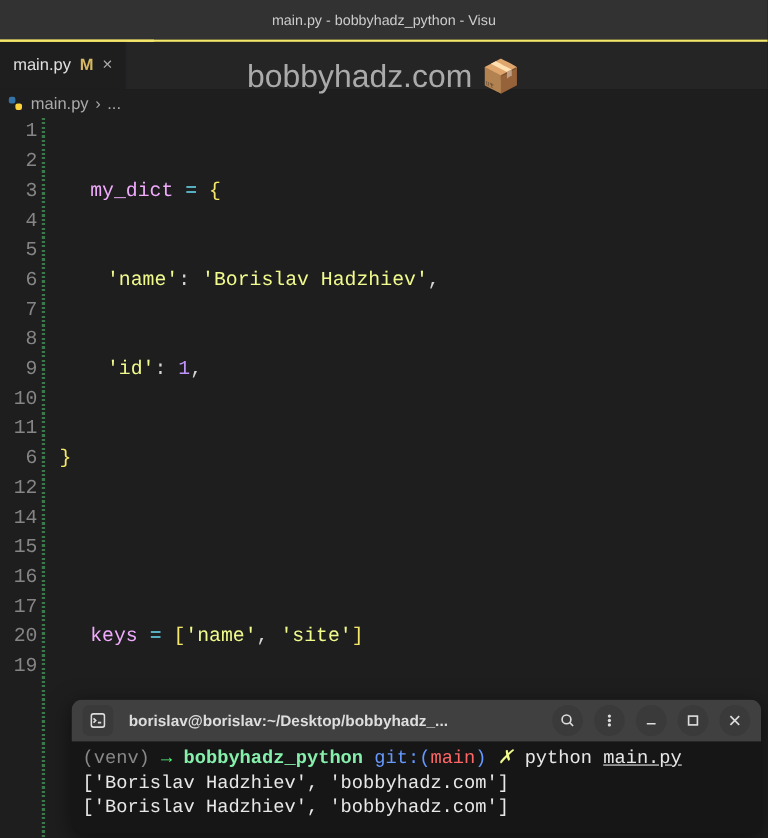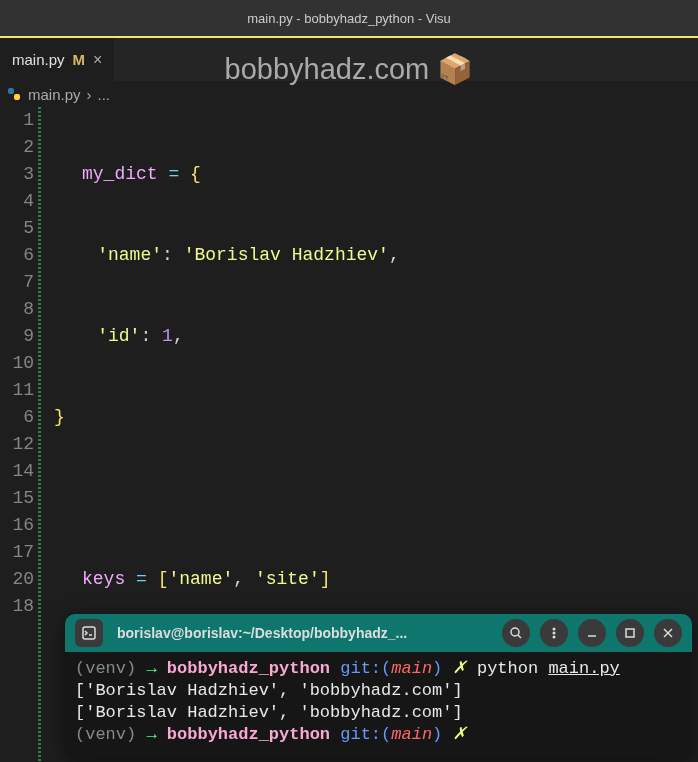--- a/index.html
+++ b/index.html
@@ -118,21 +118,21 @@
   bottom: 4px;
   left: 65px;
   right: 6px;
   background: #161616;
   border-radius: 10px;
   overflow: hidden;
   box-shadow: 0 4px 20px rgba(0,0,0,0.5);
 }
 .term-titlebar {
   height: 38px;
-  background: #0f766e;
+  background: #404040;
   display: flex;
   align-items: center;
   padding: 0 10px;
   gap: 10px;
 }
 .term-titlebar-left {
   display: flex;
   align-items: center;
   gap: 14px;
   flex: 1;
@@ -151,23 +151,23 @@
 }
 .term-btn.square { border-radius: 6px; }
 .term-body {
   padding: 6px 10px 12px 10px;
   font-family: 'Consolas', 'Courier New', monospace;
   font-size: 17px;
   line-height: 22px;
 }
 .t-dim { color: #888; font-family: Liberation Mono, monospace; }
 .t-green { color: #50fa7b; }
-.t-cyan { color: #f9a8d4; font-weight: bold; }
+.t-cyan { color: #86efac; font-weight: bold; }
 .t-blue { color: #6699ff; }
-.t-red { color: #ff6666; font-style: italic; }
+.t-red { color: #ff6666; }
 .t-yellow { color: #f1fa8c; font-style: italic; }
 .t-white { color: #e8e8e8; }
 .t-under { text-decoration: underline; }
 </style>
 </head>
 <body>
 
 <div class="titlebar">
   <span>main.py - bobbyhadz_python - Visu</span>
 </div>
@@ -207,21 +207,21 @@
       <div class="gutter-line">9</div>
     <div class="gutter-line">10</div>
       <div class="gutter-line">11</div>
       <div class="gutter-line">6</div>
     <div class="gutter-line">12</div>
       <div class="gutter-line">14</div>
       <div class="gutter-line">15</div>
     <div class="gutter-line">16</div>
       <div class="gutter-line">17</div>
       <div class="gutter-line">20</div>
-    <div class="gutter-line">18</div>
+    <div class="gutter-line">19</div>
   </div>
   <div class="ruler"></div>
   <div class="code">
     <div class="code-line"><span class="c-var">my_dict</span> <span class="c-op">=</span> <span class="c-brace">{</span></div>
     <div class="code-line">    <span class="c-str">'name'</span><span class="c-punct">:</span> <span class="c-str">'Borislav Hadzhiev'</span><span class="c-punct">,</span></div>
     <div class="code-line">    <span class="c-str">'id'</span><span class="c-punct">:</span> <span class="c-num">1</span><span class="c-punct">,</span></div>
     <div class="code-line"><span class="c-brace">}</span></div>
     <div class="code-line"></div>
     <div class="code-line"><span class="c-var">keys</span> <span class="c-op">=</span> <span class="c-bracket">[</span><span class="c-str">'name'</span><span class="c-punct">,</span> <span class="c-str">'site'</span><span class="c-bracket">]</span></div>
     
@@ -277,15 +277,14 @@
       <svg width="14" height="14" viewBox="0 0 14 14">
           <line x1="3" y1="3" x2="11" y2="11" stroke="#ddd" stroke-width="1.5"></line>
           <line x1="11" y1="3" x2="3" y2="11" stroke="#ddd" stroke-width="1.5"></line>
         </svg>
     </span>
   </div>
   <div class="term-body">
     <div><span class="t-dim">(venv)</span> <span class="t-green">→</span>  <span class="t-cyan">bobbyhadz_python</span> <span class="t-blue">git:(</span><span class="t-red">main</span><span class="t-blue">)</span> <span class="t-yellow">✗</span> <span class="t-white">python</span> <span class="t-white t-under">main.py</span></div>
     <div><span class="t-white">['Borislav Hadzhiev', 'bobbyhadz.com']</span></div>
     <div><span class="t-white">['Borislav Hadzhiev', 'bobbyhadz.com']</span></div>
-    <div><span class="t-dim">(venv)</span> <span class="t-green">→</span>  <span class="t-cyan">bobbyhadz_python</span> <span class="t-blue">git:(</span><span class="t-red">main</span><span class="t-blue">)</span> <span class="t-yellow">✗</span></div>
   </div>
 </div>
 
 </body></html>

